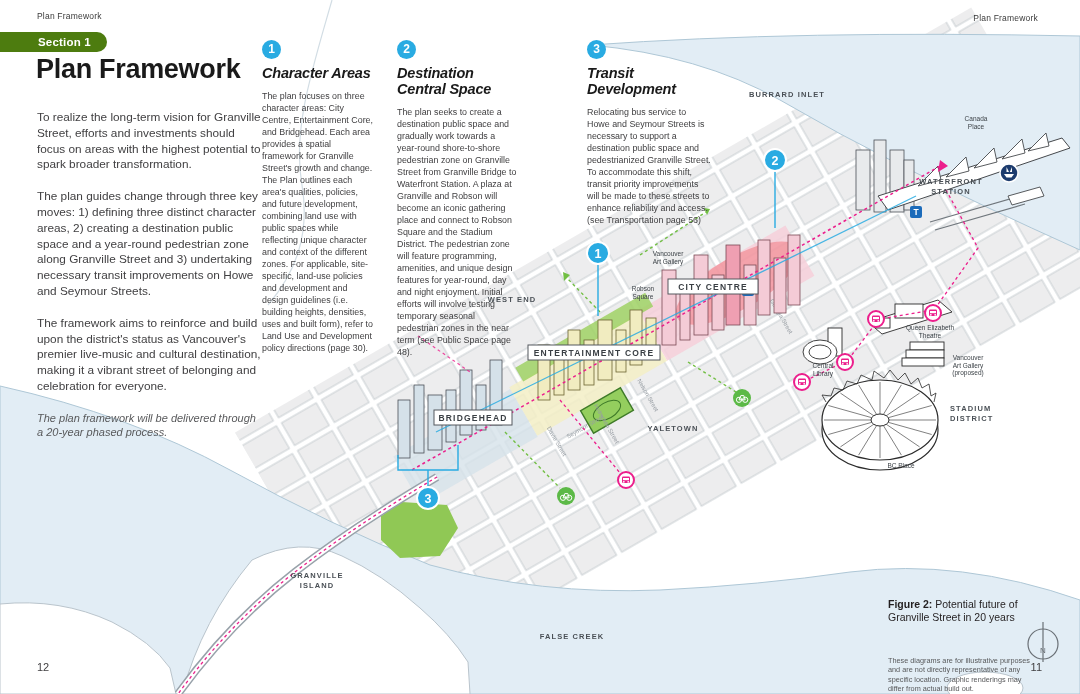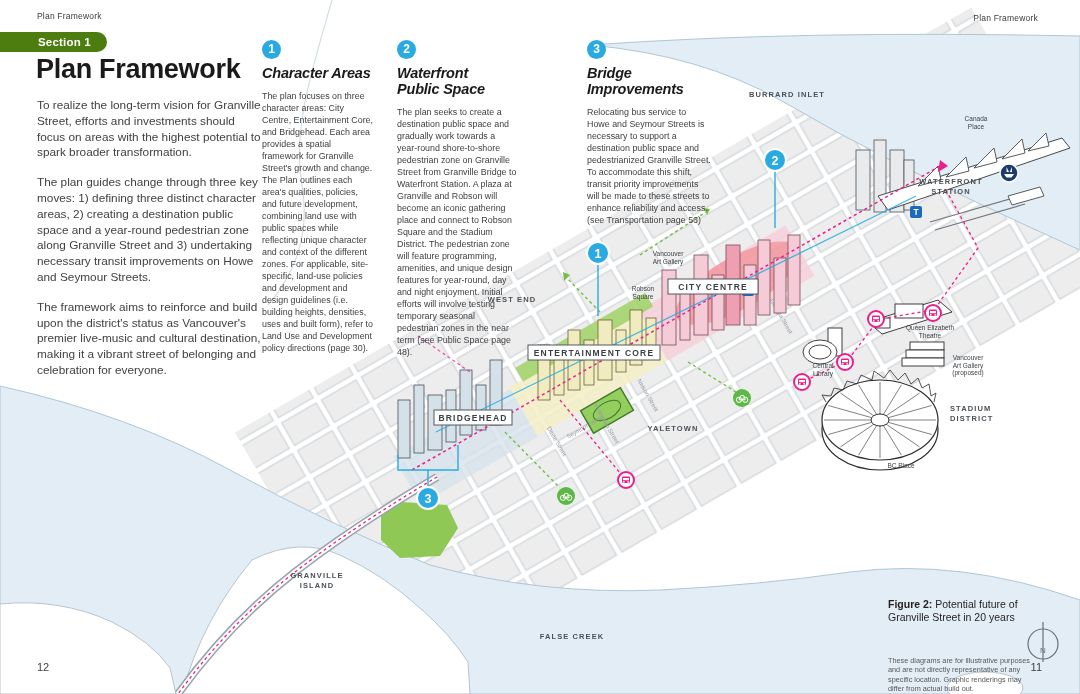--- a/index.html
+++ b/index.html
@@ -4,21 +4,21 @@
 <style>
   html,body{margin:0;padding:0;background:#fff;}
   .page{position:relative;width:1080px;height:694px;background:#ffffff;overflow:hidden;
         font-family:"Liberation Sans",sans-serif;color:#414042;}
   .abs{position:absolute;}
   .runhead{font-size:8.5px;color:#3a3a3a;letter-spacing:.2px;}
   .section-tag{left:0;top:32px;background:#4d7c0f;color:#fff;font-weight:bold;font-size:11.5px;
         padding:4px 16px 4px 38px;border-radius:0 12px 12px 0;letter-spacing:.2px;}
   .page-title{left:36px;top:54px;font-size:27px;font-weight:bold;color:#1a1a1a;letter-spacing:-.3px;}
   .intro{left:37px;top:94px;width:228px;font-size:11.8px;line-height:1.34;color:#414042;}
-  .intro p{margin:4px 0 14px 0;}
+  .intro p{margin:16px 0 14px 0;}
   .intro .note{font-style:italic;font-size:11px;color:#58595b;}
   .col{font-size:8.9px;line-height:1.35;color:#414042;}
   .col .num{width:19px;height:19px;border-radius:50%;background:#29abe2;color:#fff;font-weight:bold;
         font-size:12px;display:flex;align-items:center;justify-content:center;margin-bottom:7px;}
   .col h2{margin:0 0 8px 0;font-size:14.5px;line-height:1.1;color:#1a1a1a;letter-spacing:-.2px;font-style:italic;}
   .col p{margin:0 0 8px 0;}
   .figcap{left:888px;top:598px;width:148px;font-size:10.5px;line-height:1.25;color:#231f20;}
   .figcap b{font-weight:bold;}
   .fignote{left:888px;top:628px;width:148px;font-size:7.3px;line-height:1.3;color:#58595b;margin-top:28px;}
   .pagenum{font-size:11px;color:#414042;}
@@ -282,37 +282,38 @@
 <div class="abs runhead" style="left:37px;top:11px">Plan Framework</div>
 <div class="abs runhead" style="right:42px;top:13px">Plan Framework</div>
 
 <div class="abs section-tag">Section 1</div>
 <div class="abs page-title">Plan Framework</div>
 
 <div class="abs intro">
   <p>To realize the long-term vision for Granville Street, efforts and investments should focus on areas with the highest potential to spark broader transformation.</p>
   <p>The plan guides change through three key moves: 1) defining three distinct character areas, 2) creating a destination public space and a year-round pedestrian zone along Granville Street and 3) undertaking necessary transit improvements on Howe and Seymour Streets.</p>
   <p>The framework aims to reinforce and build upon the district's status as Vancouver's premier live-music and cultural destination, making it a vibrant street of belonging and celebration for everyone.</p>
+  <p class="note">The plan framework will be delivered through a 20-year phased process.</p>
 </div>
 
 <div class="abs col" style="left:262px;top:40px;width:112px">
   <div class="num">1</div>
   <h2>Character Areas</h2>
   <p>The plan focuses on three character areas: City Centre, Entertainment Core, and Bridgehead. Each area provides a spatial framework for Granville Street's growth and change. The Plan outlines each area's qualities, policies, and future development, combining land use with public spaces while reflecting unique character and context of the different zones. For applicable, site-specific, land-use policies and development and design guidelines (i.e. building heights, densities, uses and built form), refer to Land Use and Development policy directions (page 30).</p>
 </div>
 
 <div class="abs col" style="left:397px;top:40px;width:120px">
   <div class="num">2</div>
-  <h2 style="width:100px">Waterfront Public Space</h2>
+  <h2 style="width:100px">Destination Central Space</h2>
   <p>The plan seeks to create a destination public space and gradually work towards a year-round shore-to-shore pedestrian zone on Granville Street from Granville Bridge to Waterfront Station. A plaza at Granville and Robson will become an iconic gathering place and connect to Robson Square and the Stadium District. The pedestrian zone will feature programming, amenities, and unique design features for year-round, day and night enjoyment. Initial efforts will involve testing temporary seasonal pedestrian zones in the near term (see Public Space page 48).</p>
 </div>
 
 <div class="abs col" style="left:587px;top:40px;width:124px">
   <div class="num">3</div>
-  <h2 style="width:100px">Bridge Improvements</h2>
+  <h2 style="width:100px">Transit Development</h2>
   <p>Relocating bus service to Howe and Seymour Streets is necessary to support a destination public space and pedestrianized Granville Street. To accommodate this shift, transit priority improvements will be made to these streets to enhance reliability and access. (see Transportation page 56)</p>
 </div>
 
 <div class="abs figcap">
   <b>Figure 2:</b><span> Potential future of Granville Street in 20 years</span>
 </div>
 <div class="abs fignote">These diagrams are for illustrative purposes and are not directly representative of any specific location. Graphic renderings may differ from actual build out.</div>
 
 <div class="abs pagenum" style="left:37px;top:661px">12</div>
 <div class="abs pagenum" style="right:38px;top:661px">11</div>

